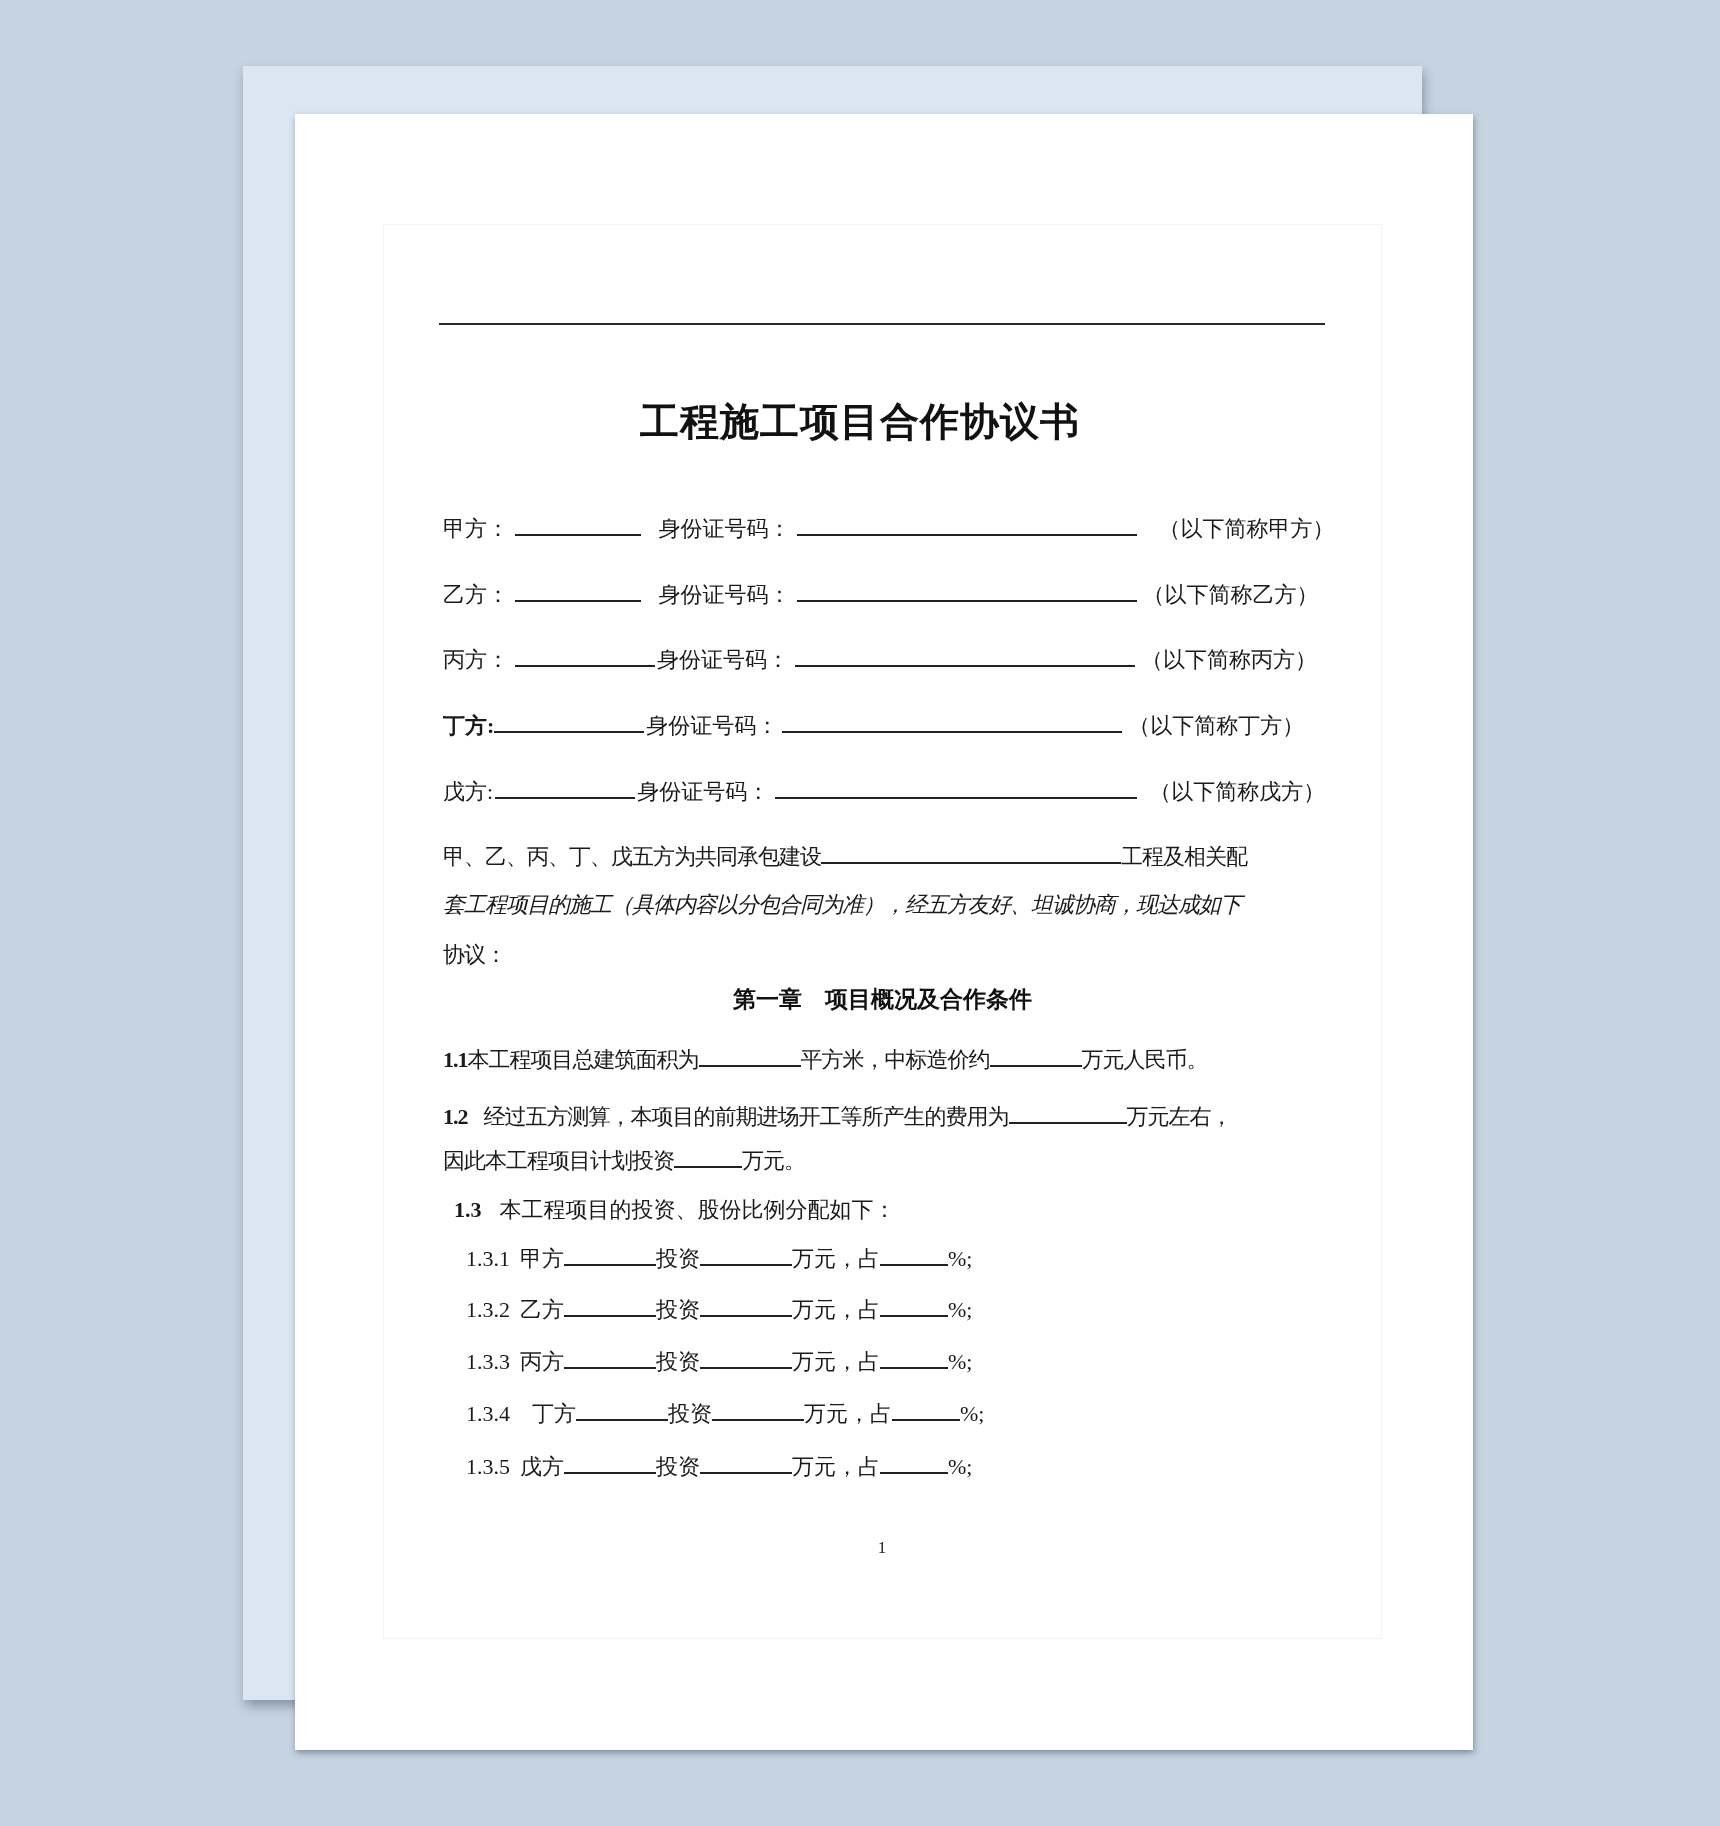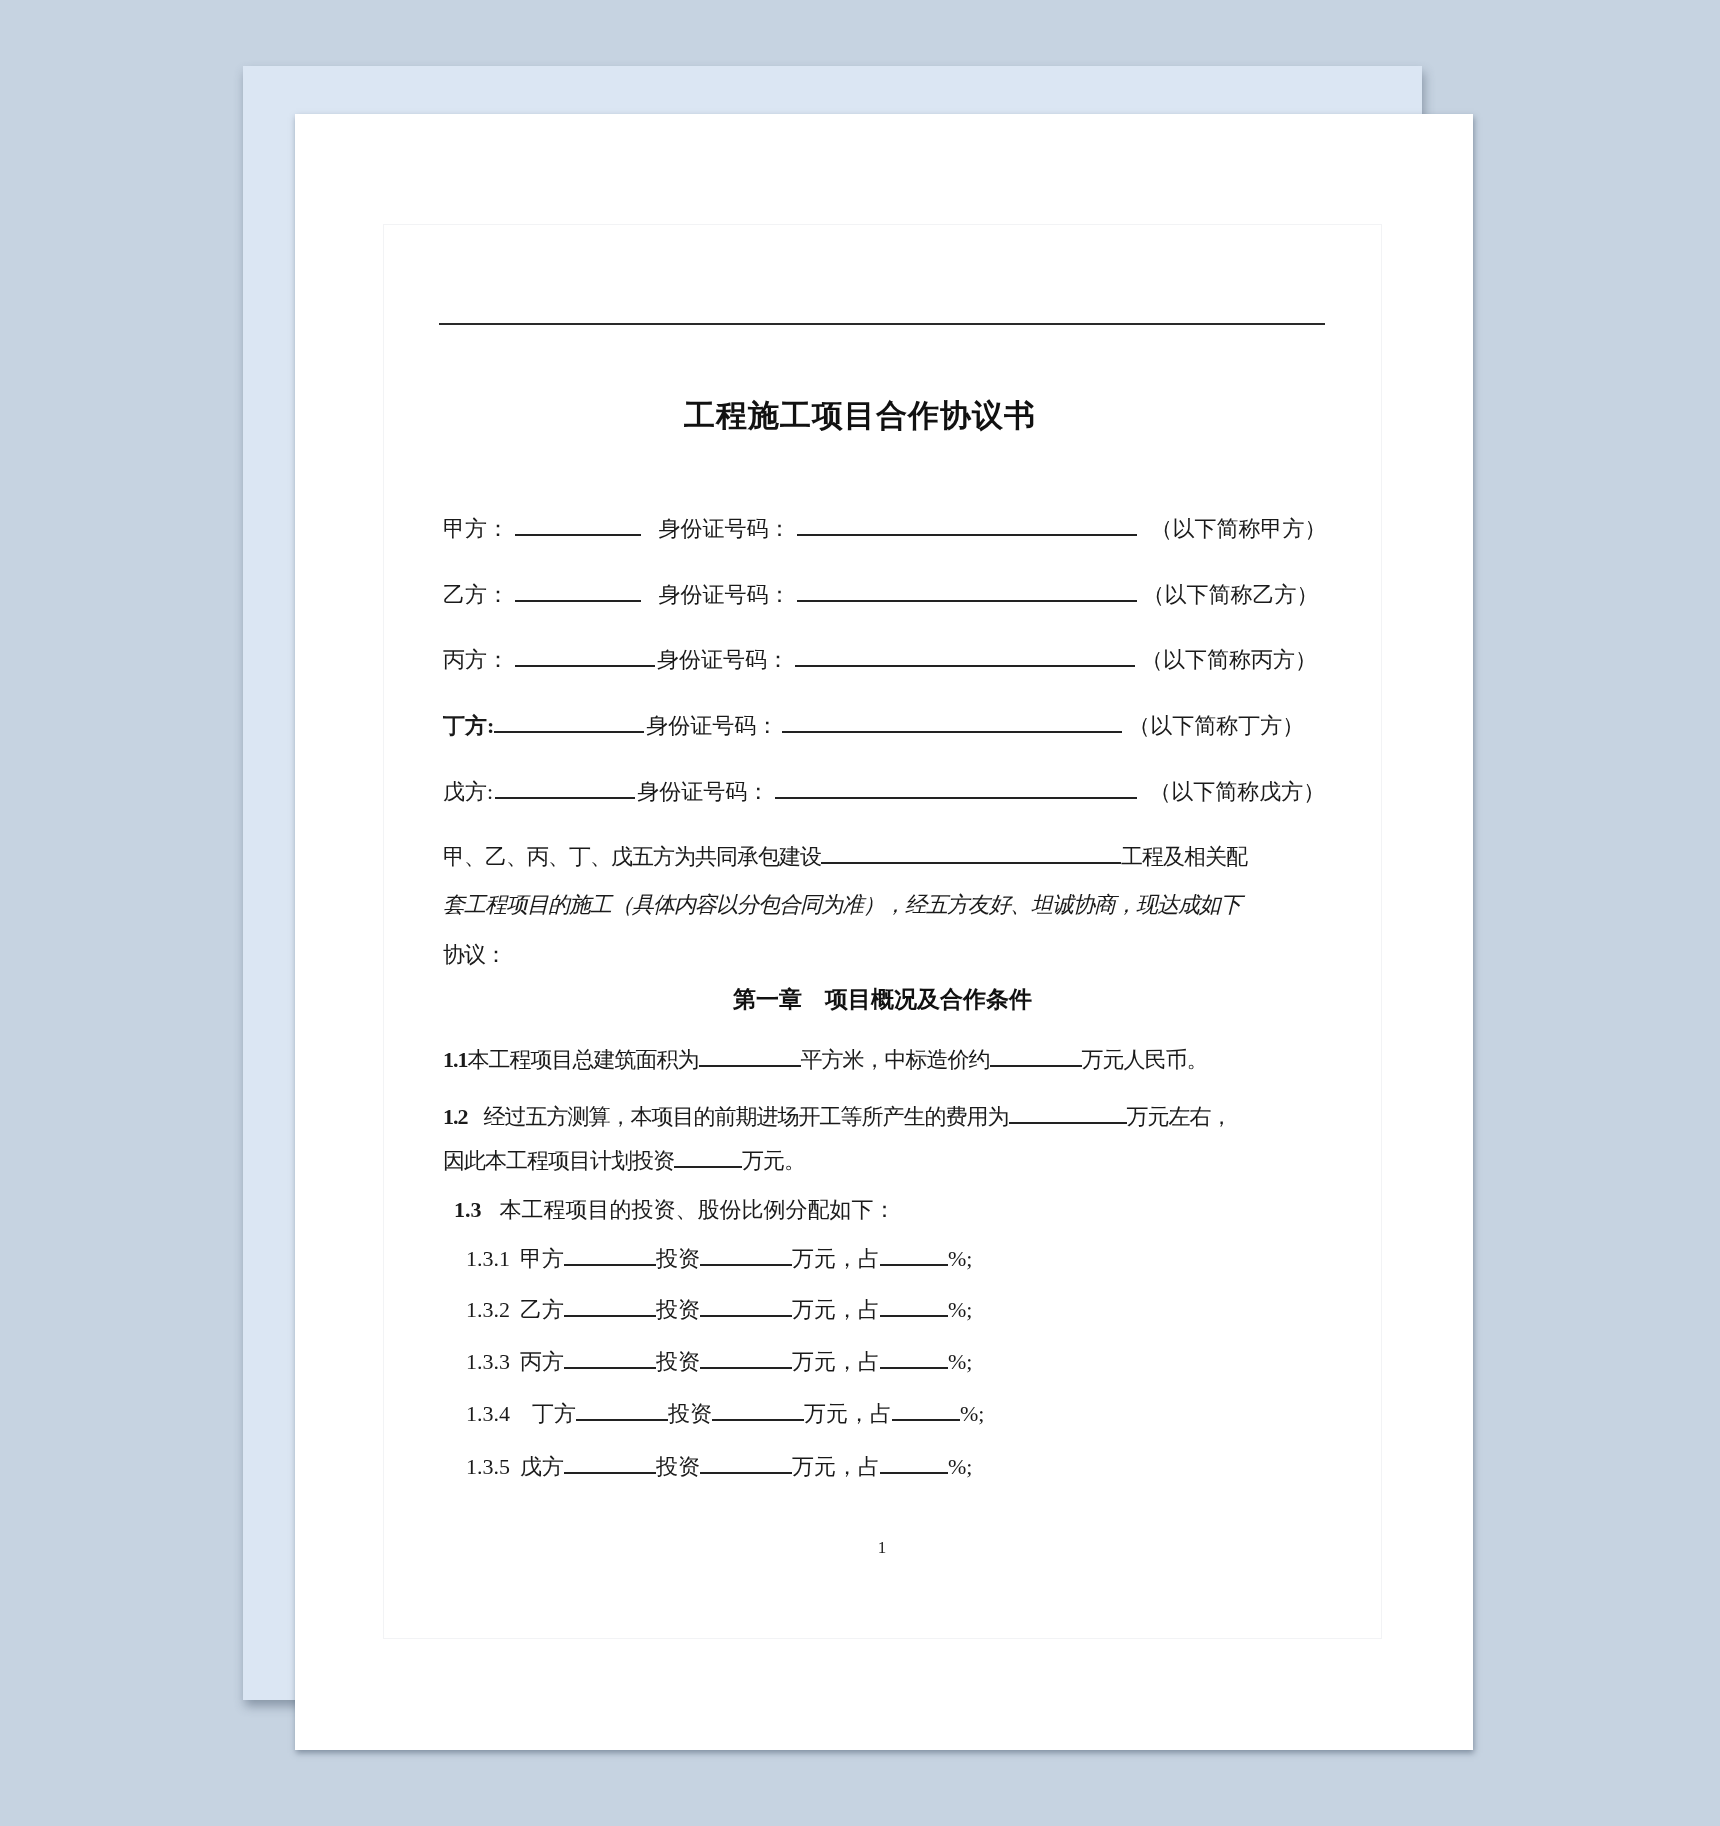--- a/index.html
+++ b/index.html
@@ -1,41 +1,41 @@
 <!DOCTYPE html>
 <html><head>
 <meta charset="utf-8">
 <style>
   html, body { margin:0; padding:0; }
   body { width:1720px; height:1826px; background:#c6d3e1; position:relative; overflow:hidden; }
   .sheet-back { position:absolute; left:243px; top:66px; width:1179px; height:1634px; background:#dbe6f3; box-shadow:2px 6px 10px rgba(60,75,95,0.45); }
   .sheet-front { position:absolute; left:295px; top:114px; width:1178px; height:1636px; background:#ffffff; box-shadow:1px 3px 6px rgba(60,75,95,0.5); }
   .frame { position:absolute; left:383px; top:224px; width:999px; height:1415px; border:1px solid #f2f3f5; box-sizing:border-box; }
   .header-rule { position:absolute; left:439px; top:323px; width:886px; height:2px; background:#2a2a2a; }
-  .doc-title { position:absolute; left:0; width:1720px; top:395px; text-align:center; font-family:"DejaVu Sans","Liberation Sans",sans-serif; font-weight:bold; font-size:31px; color:#111; letter-spacing:1px; }
+  .doc-title { position:absolute; left:0; width:1720px; top:395px; text-align:center; font-family:"DejaVu Sans","Liberation Sans",sans-serif; font-weight:bold; font-size:39px; color:#111; letter-spacing:1px; }
   .line { position:absolute; white-space:nowrap; font-family:"Liberation Serif","DejaVu Serif",serif; font-size:22px; color:#1a1a1a; line-height:30px; }
   .blank { display:inline-block; border-bottom:2px solid #222; height:22px; vertical-align:baseline; margin:0 2px; }
   .num { font-weight:bold; }
   .chapter { position:absolute; left:0; width:1765px; top:984px; text-align:center; font-family:"DejaVu Sans","Liberation Sans",sans-serif; font-weight:bold; font-size:23px; color:#111; white-space:pre; }
   .pagenum { position:absolute; left:870px; top:1538px; width:24px; text-align:center; font-family:"Liberation Serif",serif; font-size:17px; color:#222; }
   .tight { letter-spacing:-1px; }
 </style>
 </head>
 <body>
 
 <div class="sheet-back"></div>
 <div class="sheet-front"></div>
 <div class="frame"></div>
 <div class="header-rule"></div>
 
 <div class="doc-title">工程施工项目合作协议书</div>
 
 <div class="line" style="left:443px; top:512px;">
   <span>甲方：</span><span class="blank" style="width:126px; margin-left:6px;"></span>
-  <span style="margin-left:10px;">身份证号码：</span><span class="blank" style="width:340px; margin-left:6px;"></span><span style="margin-left:12px;">（以下简称甲方）</span>
+  <span style="margin-left:10px;">身份证号码：</span><span class="blank" style="width:340px; margin-left:6px;"></span><span style="margin-left:20px;">（以下简称甲方）</span>
 </div>
 <div class="line" style="left:443px; top:578px;">
   <span>乙方：</span><span class="blank" style="width:126px; margin-left:6px;"></span>
   <span style="margin-left:10px;">身份证号码：</span><span class="blank" style="width:340px; margin-left:6px;"></span><span style="margin-left:4px;">（以下简称乙方）</span>
 </div>
 <div class="line" style="left:443px; top:643px;">
   <span>丙方：</span><span class="blank" style="width:140px; margin-left:6px;"></span><span>身份证号码：</span><span class="blank" style="width:340px; margin-left:6px;"></span><span style="margin-left:4px;">（以下简称丙方）</span>
 </div>
 <div class="line" style="left:443px; top:709px;">
   <span style="font-weight:bold;">丁方:</span><span class="blank" style="width:150px; margin-left:0;"></span><span>身份证号码：</span><span class="blank" style="width:340px; margin-left:4px;"></span><span style="margin-left:4px;">（以下简称丁方）</span>

